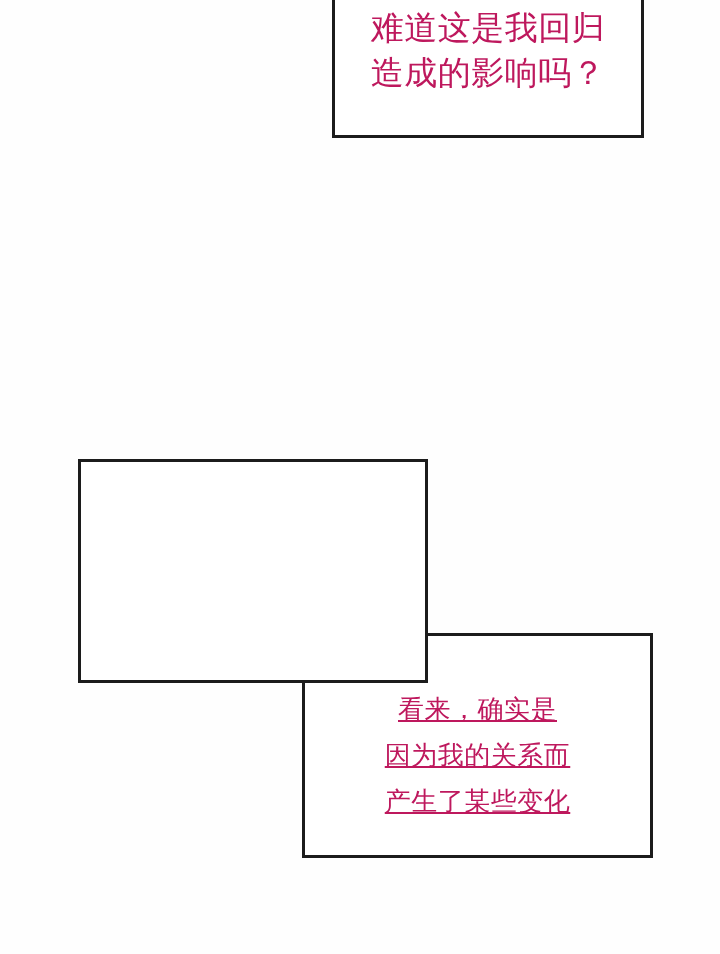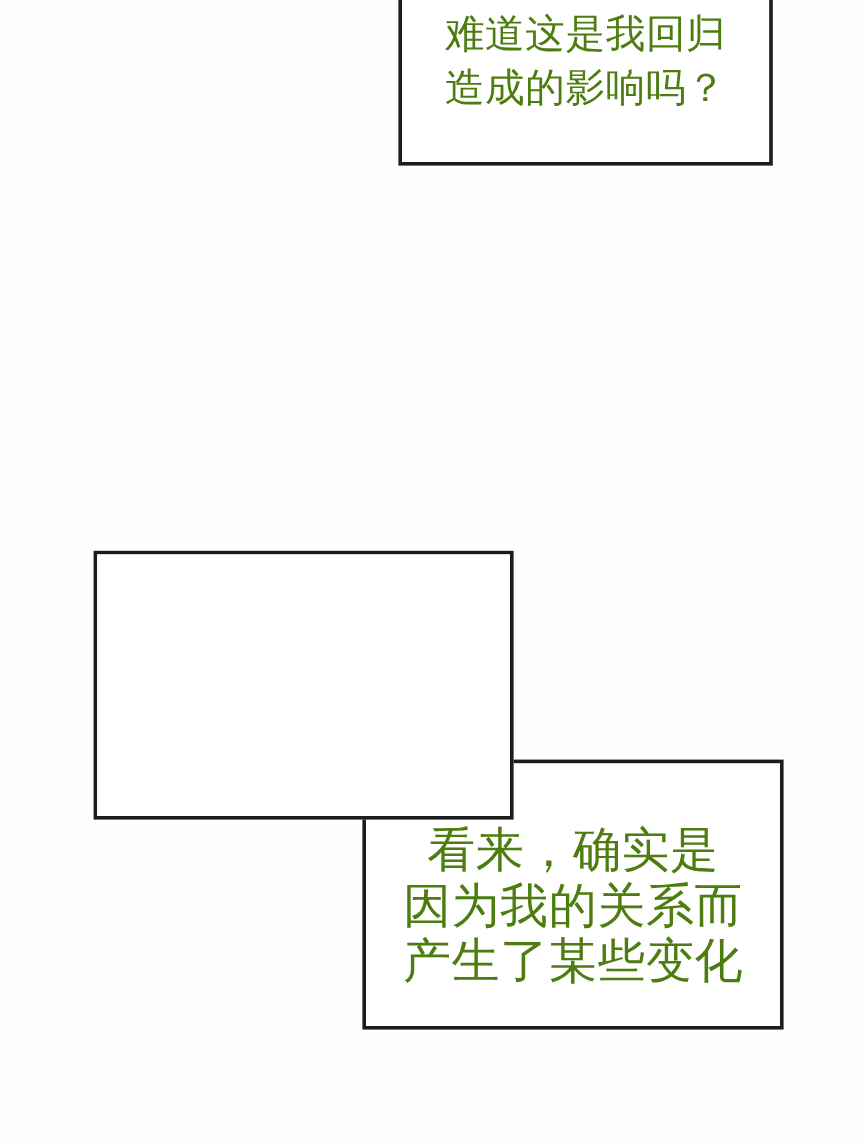--- a/index.html
+++ b/index.html
@@ -25,21 +25,21 @@
   
   .balloon {
     position: absolute;
     background: #ffffff;
     border: 3px solid #1c1c1c;
     box-sizing: border-box;
   }
 
   .balloon-text {
     font-family: "Liberation Sans", "DejaVu Sans", sans-serif;
-    color: #4d7c0f;
+    color: #be185d;
     text-align: center;
     white-space: pre-line;
     font-weight: 400;
     letter-spacing: 0.5px;
   }
 
   
   #balloon-1 {
     left: 332px;
     top: -34px;
@@ -78,22 +78,23 @@
     top: 633px;
     width: 351px;
     height: 225px;
     z-index: 1;
   }
   #balloon-3 .balloon-text {
     position: absolute;
     left: 0;
     right: 0;
     top: 50px;
-    font-size: 40px;
+    font-size: 26px;
     line-height: 46px;
+    text-decoration: underline;
   }
 
   
   .overlap-mask {
     position: absolute;
     background: #ffffff;
     z-index: 3;
   }
   #mask-2-over-3 {
     left: 81px;

